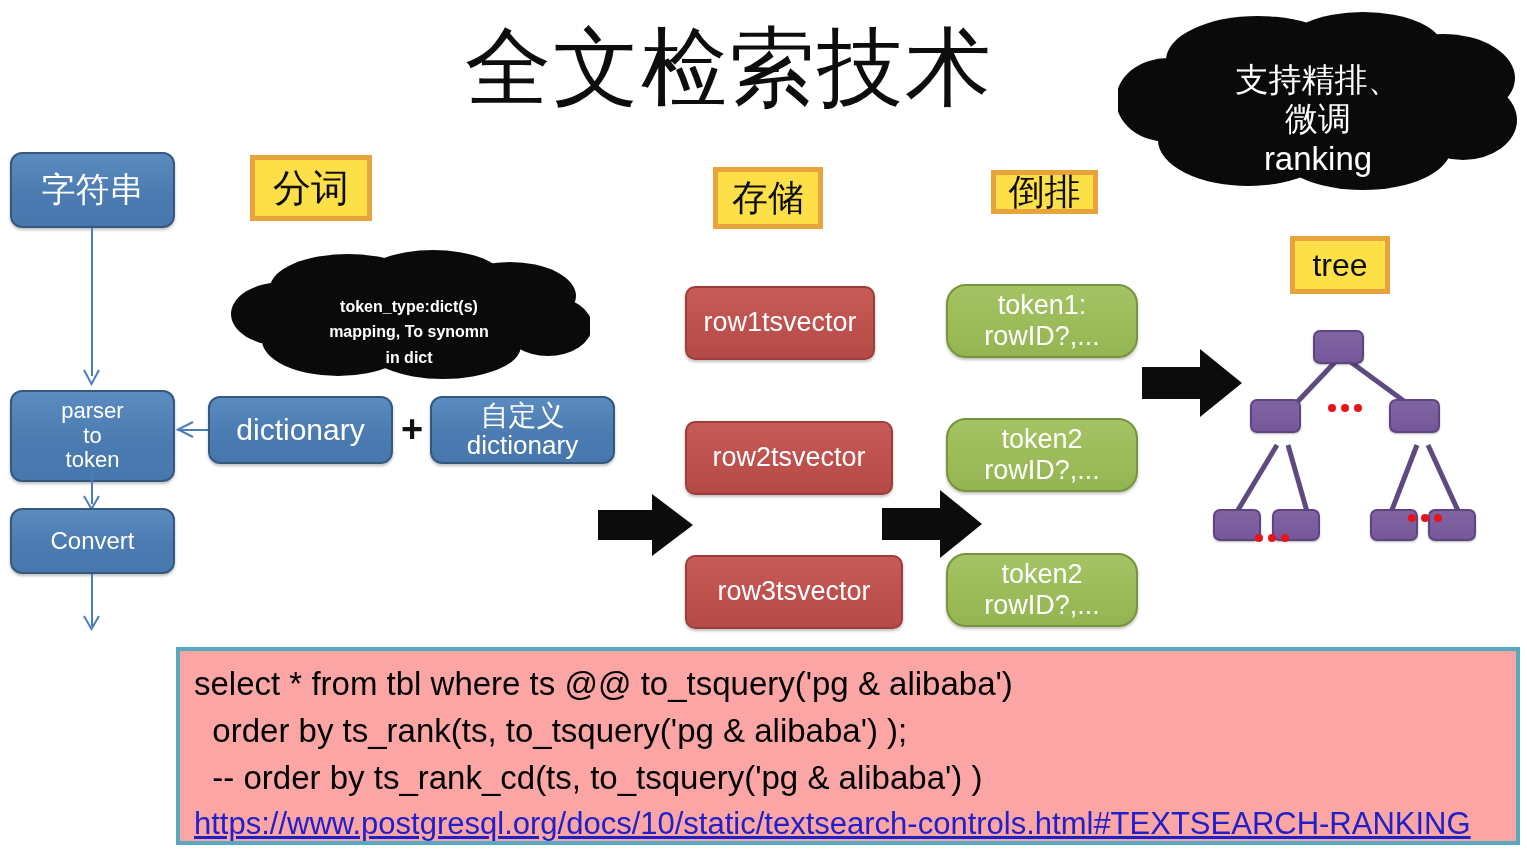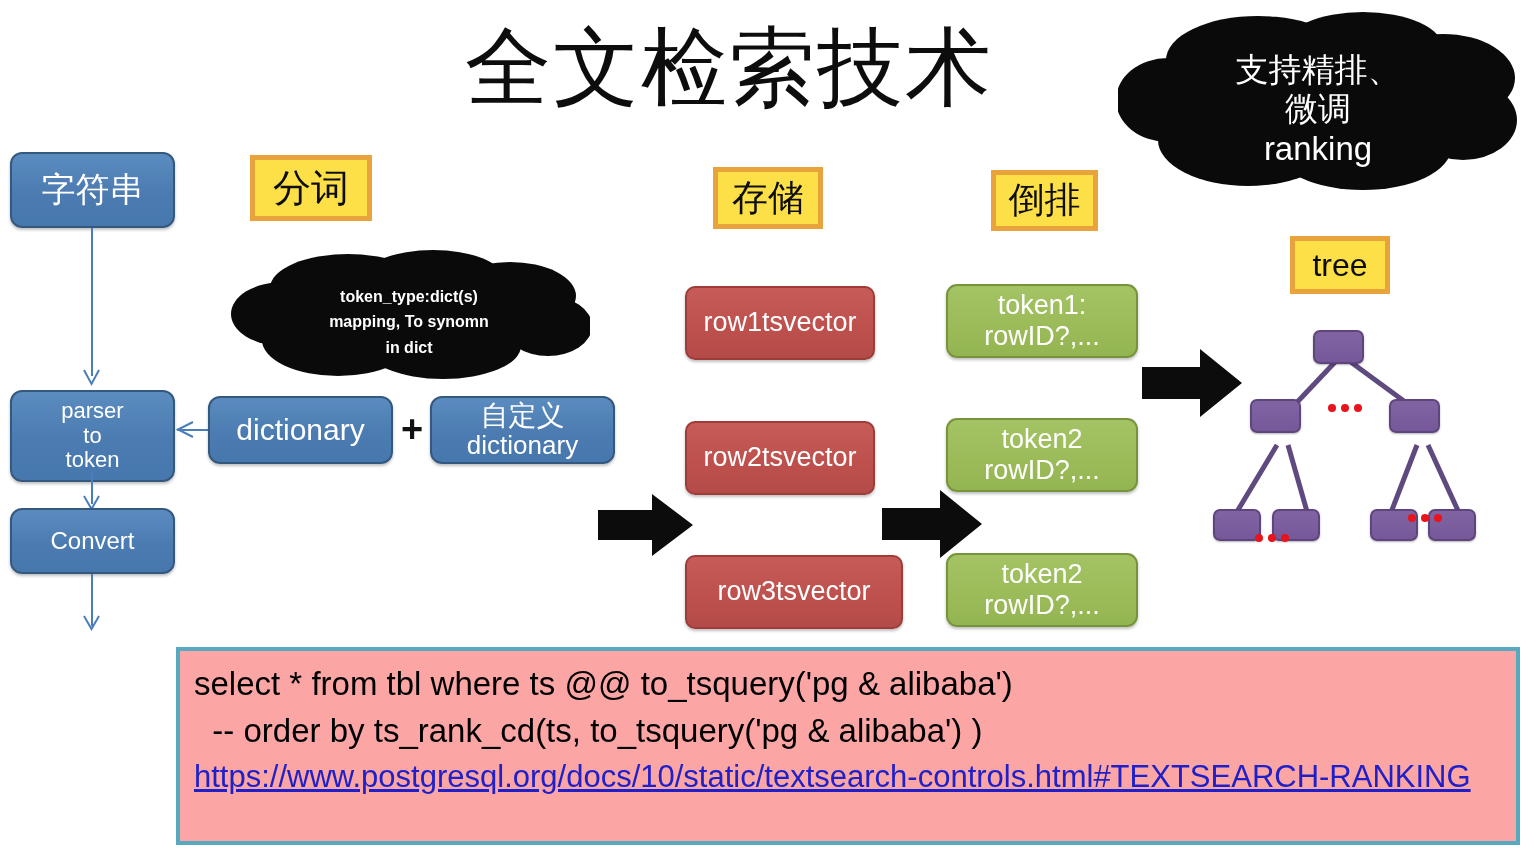--- a/index.html
+++ b/index.html
@@ -33,39 +33,39 @@
     background:linear-gradient(to bottom,#c65b58 0%,#bd504d 60%,#b44b48 100%);
     border:2px solid #9e3c39;border-radius:10px;
     color:#ffffff;display:flex;align-items:center;justify-content:center;
     text-align:center;flex-direction:row;line-height:1.15;
     box-shadow:0 2px 3px rgba(0,0,0,.25);
   }
 
   
   .greenbox{
     background:linear-gradient(to bottom,#a4c364 0%,#9bbb59 60%,#93b551 100%);
-    border:2px solid #77933c;border-radius:11px;
+    border:2px solid #77933c;border-radius:20px;
     color:#ffffff;display:flex;align-items:center;justify-content:center;
     text-align:center;flex-direction:column;line-height:1.15;
     box-shadow:0 2px 3px rgba(0,0,0,.25);
   }
 
   
   .orangebox{
     background:#fde047;border:5px solid #E8A martial;
     border:5px solid #E8A33D;
     display:flex;align-items:center;justify-content:center;
     font-family:"Liberation Serif","DejaVu Serif",serif;
     color:#0d0d0d;
   }
 
   
   .cloud{position:absolute;}
   .cloud .ctext{
-    position:absolute;left:0;top:8px;width:100%;height:100%;
+    position:absolute;left:0;top:18px;width:100%;height:100%;
     display:flex;flex-direction:column;align-items:center;justify-content:center;
     color:#ffffff;text-align:right;pointer-events:none;
   }
 
   
   .vline{position:absolute;background:#4a7ebb;width:2px;}
   .hline{position:absolute;background:#4a7ebb;height:2px;}
 
   
   .sqlbox{
@@ -164,21 +164,21 @@
 
   <div class="abs bluebox" style="left:430px;top:396px;width:185px;height:68px;font-size:26px;">
     <span class="cn" style="font-size:28px;">自定义</span>
     <span>dictionary</span>
   </div>
 
   <div class="abs orangebox" style="left:713px;top:167px;width:110px;height:62px;font-size:36px;">
     <span>存储</span>
   </div>
 
-  <div class="abs orangebox" style="left:991px;top:170px;width:107px;height:61px;font-size:36px;">
+  <div class="abs orangebox" style="left:991px;top:170px;width:107px;height:44px;font-size:36px;">
     <span>倒排</span>
   </div>
 
   <div class="abs orangebox" style="left:1282px;top:236px;width:100px;height:58px;font-size:32px;margin-left:8px;">
     <span style="font-family:'Liberation Sans',sans-serif;">tree</span>
   </div>
 
   <div class="cloud" style="left:1118px;top:8px;width:400px;height:190px;">
     <svg width="400" height="190" viewBox="0 0 400 190">
       <g fill="#0a0a0a">
@@ -200,21 +200,21 @@
   </div>
 
   <svg class="abs" style="left:596px;top:490px;width:100px;height:70px;" viewBox="0 0 100 70">
     <path d="M2 20 L56 20 L56 4 L97 35 L56 66 L56 50 L2 50 Z" fill="#0c0c0c"></path>
   </svg>
 
   <div class="abs redbox" style="left:685px;top:286px;width:190px;height:74px;font-size:27px;">
     <span>row1</span>
     <span>tsvector</span>
   </div>
-  <div class="abs redbox" style="left:685px;top:421px;width:190px;height:74px;font-size:27px;">
+  <div class="abs redbox" style="left:685px;top:421px;width:208px;height:74px;font-size:27px;">
     <span>row2</span>
     <span>tsvector</span>
   </div>
   <div class="abs redbox" style="left:685px;top:555px;width:218px;height:74px;font-size:27px;">
     <span>row3</span>
     <span>tsvector</span>
   </div>
 
   <svg class="abs" style="left:880px;top:485px;width:105px;height:78px;" viewBox="0 0 105 78">
     <path d="M2 23 L60 23 L60 5 L102 39 L60 73 L60 55 L2 55 Z" fill="#0c0c0c"></path>
@@ -267,17 +267,18 @@
       <i></i>
     </div>
   <div class="dots" style="left:1408px;top:514px;">
       <i></i>
       <i></i>
       <i></i>
     </div>
 
   <div class="abs sqlbox" style="left:176px;top:647px;width:1344px;height:198px;">
     <div class="sqlline">select * from tbl where ts @@ to_tsquery('pg &amp; alibaba')</div>
+    <div class="sqlline">  order by ts_rank(ts, to_tsquery('pg &amp; alibaba') );</div>
     <div class="sqlline">  -- order by ts_rank_cd(ts, to_tsquery('pg &amp; alibaba') )</div>
     <a class="sqllink" href="#">https://www.postgresql.org/docs/10/static/textsearch-controls.html#TEXTSEARCH-RANKING</a>
   </div>
 
 </div>
 
 </body></html>

